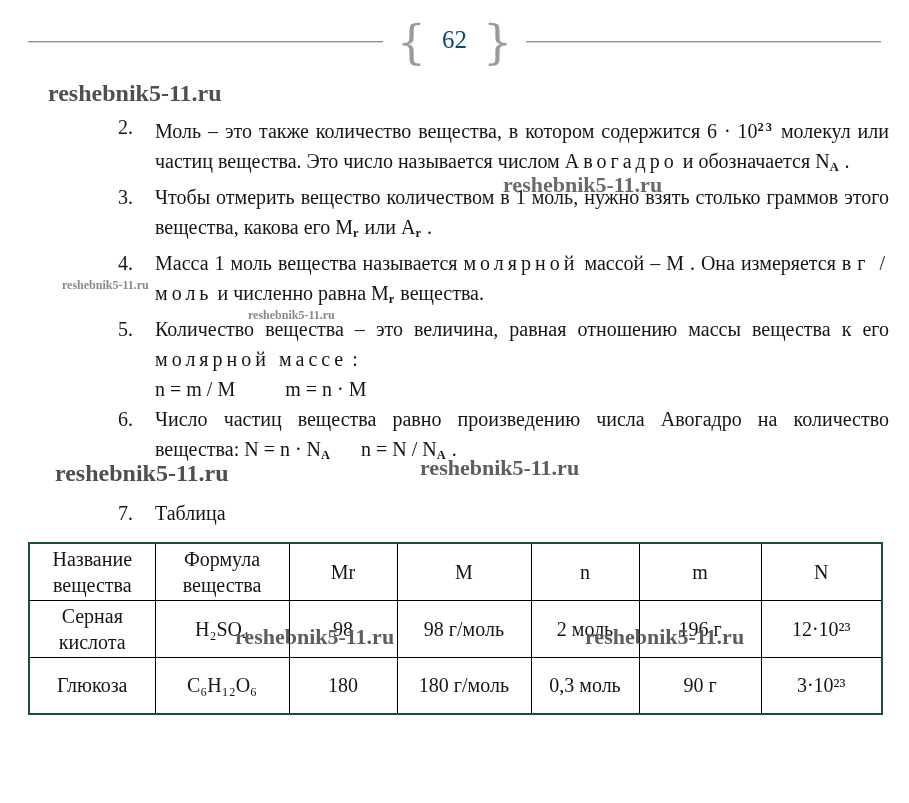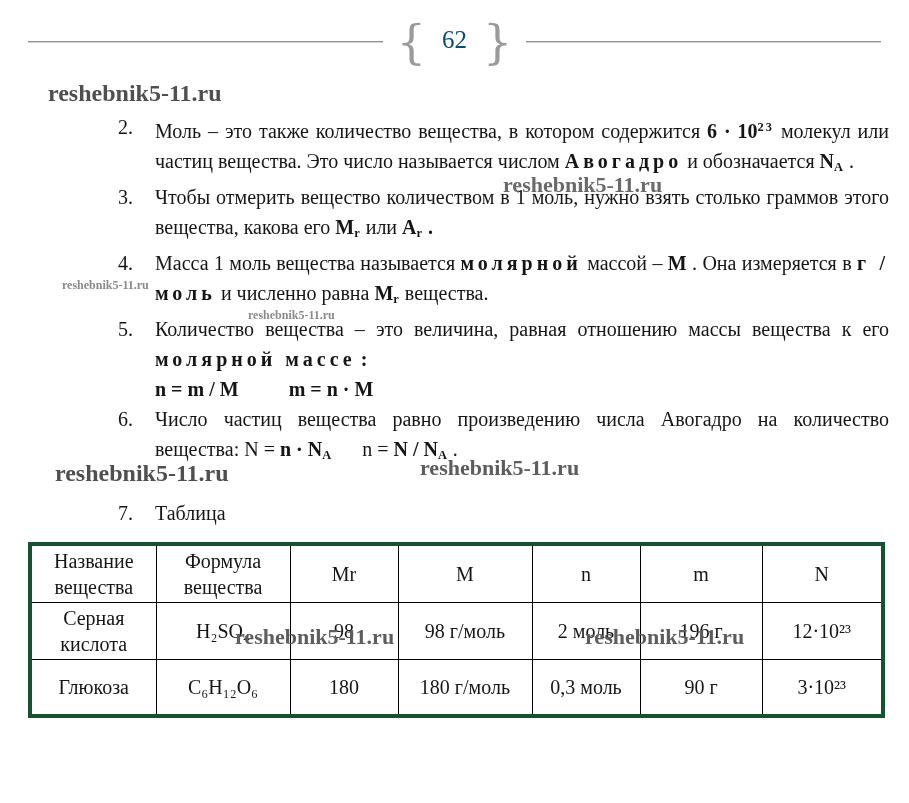--- a/index.html
+++ b/index.html
@@ -17,30 +17,30 @@
   .page-num { font-size:25px; color:#0c4a6e; padding:0 16px; transform:translateY(-2px); }
   
   .wm { position:absolute; font-weight:bold; white-space:nowrap; pointer-events:none;
         font-family:"Liberation Serif","DejaVu Serif",serif;text-align:center; }
   
   .content { position:relative; margin:48px 20px 0 118px; }
   .item { display:flex; }
   .item .num { flex:none; width:37px; font-size:20px; line-height:30px; }
   .item .txt { flex:1; font-size:20px; line-height:30px; text-align:justify; }
   .item.last-item { margin-top:28px; }
-  .sp  { font-weight:bold; letter-spacing:4px; }
-  .b   { font-weight:bold; }
+  .sp  { font-weight:normal; letter-spacing:4px; }
+  .b   { font-weight:normal; }
   .sub { font-size:0.62em; vertical-align:-0.25em; font-weight:bold; letter-spacing:1px; }
   .sup { font-size:0.62em; vertical-align:0.55em; font-weight:bold; letter-spacing:2px; }
   
   table { border-collapse:collapse; margin:14px 28px 0 28px; width:853px;
           font-size:20px; table-layout:fixed; }
   th, td { border:1.5px solid #000; text-align:center; vertical-align:middle;
            height:56px; padding:2px 6px; font-weight:normal; line-height:26px; }
-  table { border:4px solid #14532d; }
+  table { border:2px solid #14532d; }
 </style>
 </head>
 <body>
 
 <div class="page-header">
   <div class="rule"></div>
   <div class="page-num-wrap">
     <span class="brace">{</span>
     <span class="page-num">62</span>
     <span class="brace">}</span>

